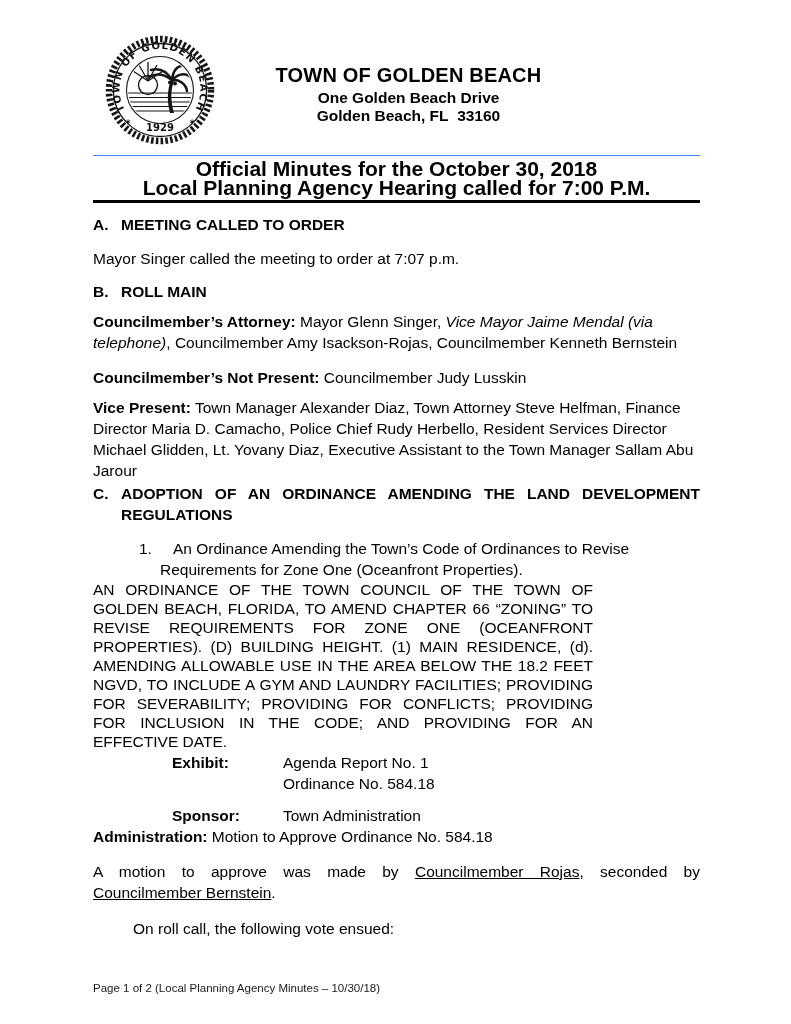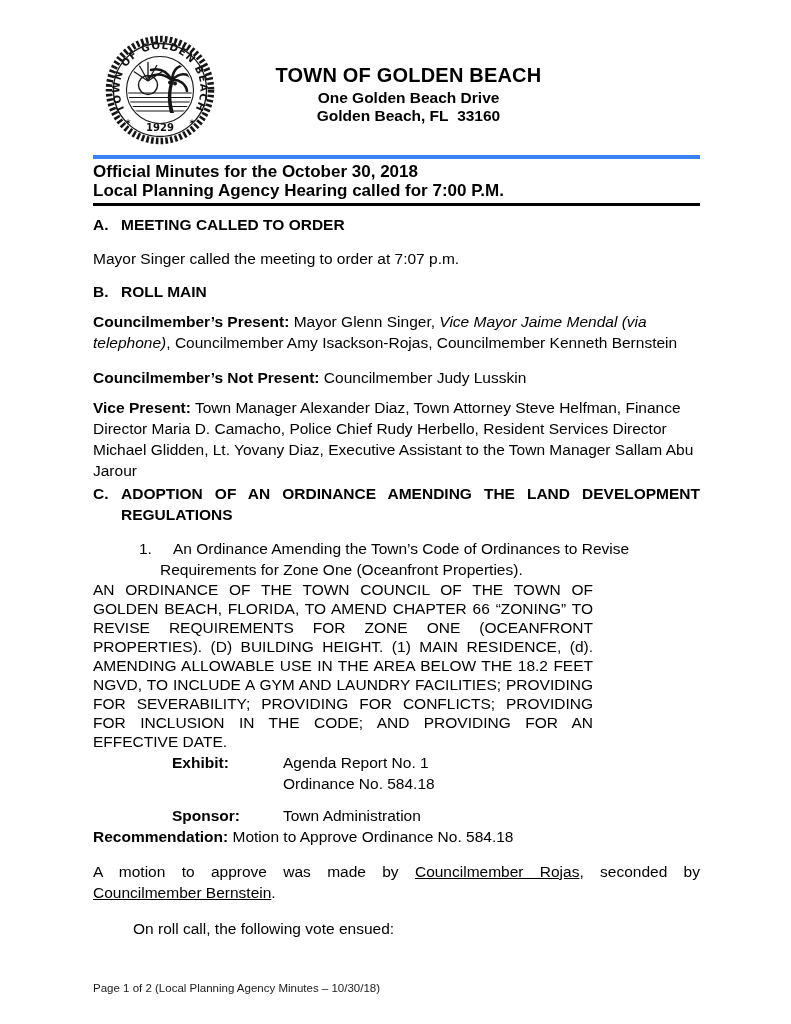--- a/index.html
+++ b/index.html
@@ -9,23 +9,23 @@
     overflow:hidden;
   }
   
   .seal { position:absolute; left:101px; top:35px; }
   .letterhead { position:absolute; left:93px; top:62px; width:607px;
     text-align:center; padding-left:24px; box-sizing:border-box; }
   .org-name { font-size:20px; font-weight:bold; line-height:27px; letter-spacing:.2px; }
   .org-addr { font-size:15.5px; font-weight:bold; line-height:18px; }
   .banner {
     position:absolute; left:93px; top:155px; width:607px; box-sizing:border-box;
-    border-top:4px solid #3b82f6; border-bottom:3px solid #000;
-    padding:3px 0 3px; text-align:left; font-weight:bold;
-    font-size:17px; line-height:19px;
+    border-top:1px solid #3b82f6; border-bottom:3px solid #000;
+    padding:3px 0 3px; text-align:center; font-weight:bold;
+    font-size:21px; line-height:19px;
   }
   
   .doc-body { position:absolute; left:93px; top:212px; width:607px;
     font-size:15.5px; line-height:21px; }
   .doc-body p { margin:0; }
   .sec-head { display:flex; font-weight:bold; }
   .sec-letter { width:28px; flex:none; }
   .sec-titlecol { flex:1; }
   .jfull { text-align:justify; text-align-last:justify; }
   .mt2{margin-top:2px!important;} .mt9{margin-top:9px!important;} .mt11{margin-top:11px!important;}
@@ -117,21 +117,21 @@
       <span class="sec-titlecol">MEETING CALLED TO ORDER</span>
     </div>
 
     <p class="mt13">Mayor Singer called the meeting to order at 7:07 p.m.</p>
 
     <div class="sec-head mt12">
       <span class="sec-letter">B.</span>
       <span class="sec-titlecol">ROLL MAIN</span>
     </div>
 
-    <p class="mt9"><span class="b">Councilmember’s Present:</span><span> Mayor Glenn Singer, </span><span class="i">Vice Mayor Jaime Mendal (via telephone)</span><span>, Councilmember Amy Isackson-Rojas, Councilmember Kenneth Bernstein</span></p>
+    <p class="mt9"><span class="b">Councilmember’s Attorney:</span><span> Mayor Glenn Singer, </span><span class="i">Vice Mayor Jaime Mendal (via telephone)</span><span>, Councilmember Amy Isackson-Rojas, Councilmember Kenneth Bernstein</span></p>
 
     <p class="mt14"><span class="b">Councilmember’s Not Present:</span><span> Councilmember Judy Lusskin</span></p>
 
     <p class="mt9"><span class="b">Vice Present:</span><span> Town Manager Alexander Diaz, Town Attorney Steve Helfman, Finance Director Maria D. Camacho, Police Chief Rudy Herbello, Resident Services Director Michael Glidden, Lt. Yovany Diaz, Executive Assistant to the Town Manager Sallam Abu Jarour</span></p>
 
     <div class="sec-head mt2">
       <span class="sec-letter">C.</span>
       <span class="sec-titlecol">
         <span class="jfull" style="display:block">ADOPTION OF AN ORDINANCE AMENDING THE LAND DEVELOPMENT</span>
         <span style="display:block">REGULATIONS</span>
@@ -148,21 +148,21 @@
         <div>Agenda Report No. 1</div>
         <div>Ordinance No. 584.18</div>
       </div>
     </div>
 
     <div class="kv mt11">
       <div class="kv-label">Sponsor:</div>
       <div class="kv-values">Town Administration</div>
     </div>
 
-    <p class="rec"><span class="b">Recommendation:</span><span> Motion to Approve Ordinance No. 584.18</span></p>
+    <p class="rec"><span class="b">Administration:</span><span> Motion to Approve Ordinance No. 584.18</span></p>
 
     <p class="motion mt14"><span>A motion to approve was made by </span><span class="u">Councilmember Rojas</span><span>, seconded by </span><span class="u nowrap">Councilmember Bernstein</span><span>.</span></p>
 
     <p class="rollcall mt15">On roll call, the following vote ensued:</p>
 
   </div>
 
   <div class="footer">Page 1 of 2 (Local Planning Agency Minutes – 10/30/18)</div>
 
 </div>

